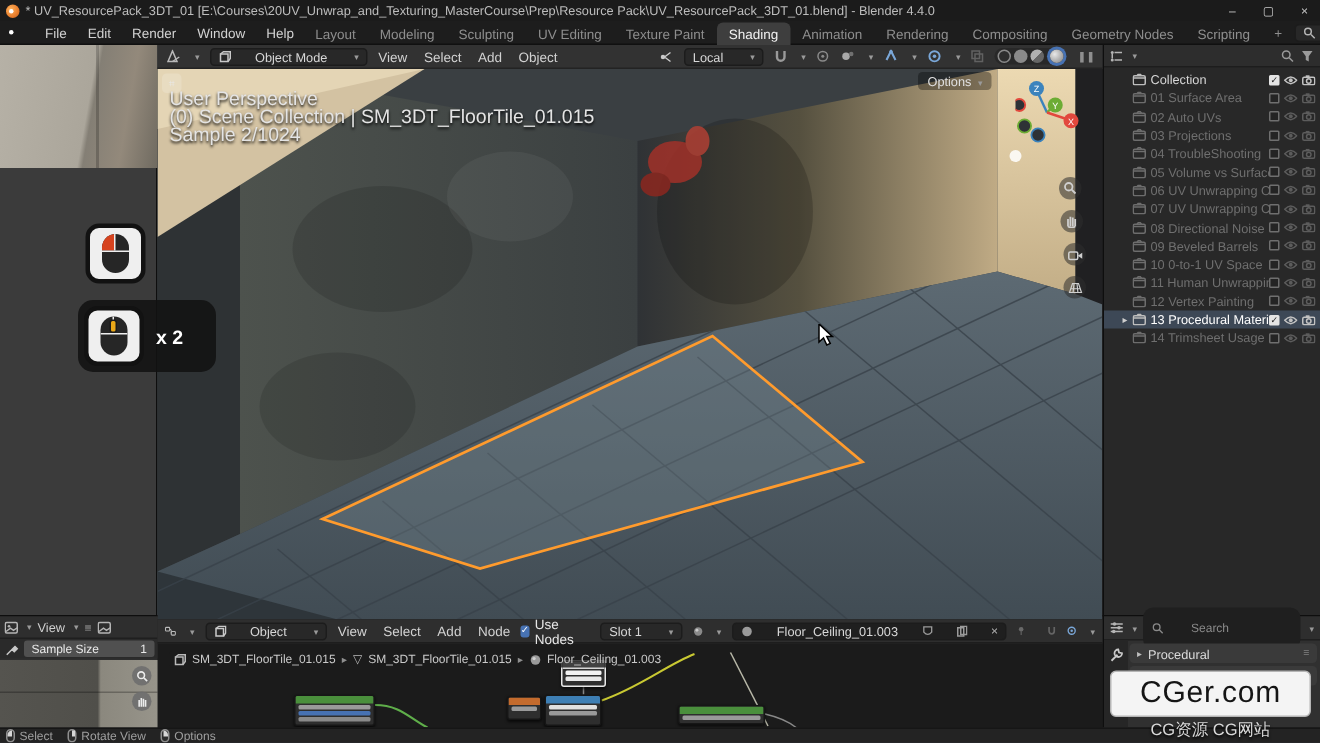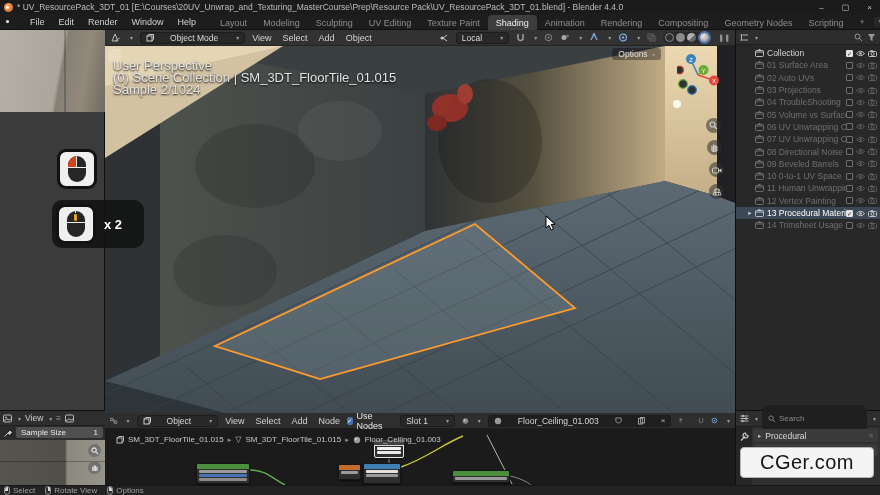--- a/index.html
+++ b/index.html
@@ -14,21 +14,21 @@
   
   #titlebar{left:0;top:0;width:880px;height:14px;background:#1b1b1b;display:flex;align-items:center;font-size:8.5px;color:#bdbdbd}
   .blender-logo{width:9px;height:9px;border-radius:50%;background:radial-gradient(circle at 35% 35%,#ffb25c,#e87d2c 60%,#b35c1e);margin:0 4px;position:relative}
   .blender-logo::after{content:"";position:absolute;left:2px;top:3px;width:3px;height:3px;border-radius:50%;background:#fff}
   #titlebar .win-btns{margin-left:auto;display:flex;gap:18px;padding-right:8px;color:#c9c9c9;font-size:8px}
 
   
   #topbar{left:0;top:14px;width:880px;height:16px;background:#1d1d1d;border-bottom:1px solid #101010;display:flex;align-items:center}
   #main-menus{display:flex;gap:2px;margin-left:16px}
   #main-menus .menu-item{font-size:9px;color:#d2d2d2;padding:2px 6px;border-radius:3px}
-  #ws-tabs{display:flex;margin-left:10px;height:16px;align-items:flex-end}
+  #ws-tabs{display:flex;height:16px;align-items:flex-end}
   .ws-tab{font-size:9px;color:#8e8e8e;padding:3px 8px 2px;border-radius:4px 4px 0 0;white-space:nowrap}
   .ws-tab.active{background:#3e3e3e;color:#f0f0f0}
   #topbar-right{margin-left:auto;display:flex;gap:4px;padding-right:4px}
 
   
   #left-top{left:0;top:30px;width:105px;height:380px;background:#3b3b3b;border-right:1px solid #0e0e0e}
   #left-texture{position:absolute;left:0;top:0;width:105px;height:82px;
     background:linear-gradient(100deg,#b6b1a6 0%,#aba69b 55%,#847f75 58%,#93897b 78%,#6f6a60 100%)}
   #left-texture::after{content:"";position:absolute;left:64px;top:0;width:2px;height:100%;background:#00000033}
 
@@ -62,21 +62,21 @@
   .ol-label{overflow:hidden;max-width:86px;flex:1}
   .ol-toggles{display:flex;gap:3px;align-items:center;margin-left:auto;padding-right:3px;color:#5c5c5c}
   .ol-row.enabled .ol-toggles{color:#c2c2c2}
   .ol-row:not(.toggles) .ol-toggles{display:none}
   .ol-check{width:7px;height:7px;border:1px solid #6f6f6f;border-radius:1px;background:#242424;font-size:6px;line-height:6px;text-align:center;color:transparent}
   .ol-row.checked .ol-check{background:#e4e4e4;border-color:#e4e4e4;color:#1a1a1a}
 
   
   #properties{left:735px;top:410px;width:145px;height:75px;background:#303030;border-left:1px solid #0e0e0e;border-top:1px solid #0e0e0e}
   #prop-header{height:16px;background:#2e2e2e;border-bottom:1px solid #1f1f1f;display:flex;align-items:center;gap:4px;padding:0 4px}
-  .search-pill{background:#1f1f1f;border-radius:7px;height:28px;display:flex;align-items:center;gap:3px;padding:0 6px;color:#8a8a8a;font-size:8px;flex:1}
+  .search-pill{background:#1f1f1f;border-radius:7px;height:28px;display:flex;align-items:center;gap:18px;padding:0 6px;color:#8a8a8a;font-size:8px;flex:1}
   #prop-tabs{position:absolute;left:0;top:16px;width:16px;height:59px;background:#262626;display:flex;flex-direction:column;align-items:center;padding-top:5px;gap:8px;color:#b9b9b9}
   #prop-panels{position:absolute;left:17px;top:18px;right:2px;display:flex;flex-direction:column;gap:2px}
   .prop-panel{background:#3a3a3a;border-radius:3px;height:13px;display:flex;align-items:center;font-size:8.5px;color:#dcdcdc;padding:0 5px;gap:4px}
   .prop-panel .grip{margin-left:auto;color:#808080;font-size:7px}
   .panel-disclosure{font-size:6.5px;color:#bdbdbd}
 
   
   #shader{left:105px;top:413px;width:630px;height:72px;background:#1b1b1b}
   #sh-header{position:absolute;left:0;top:0;width:630px;height:16px;background:#2e2e2e;border-bottom:1px solid #1d1d1d;display:flex;align-items:center;gap:7px;padding:0 5px;z-index:3}
   .checkbox{width:8px;height:8px;border-radius:2px;background:#4772b3;color:#fff;font-size:6.5px;line-height:8px;text-align:center}
@@ -972,13 +972,14 @@
         <span class="divider"></span>
         <span class="split"></span>
         <span class="wheel"></span>
       </div>
   </div>
   <span class="xlabel">x 2</span>
 </div>
 
 <div id="watermark" class="abs">
   <div id="wm-box">CGer.com</div>
+  <div id="wm-sub">CG资源 CG网站</div>
 </div>
 
 </body></html>

